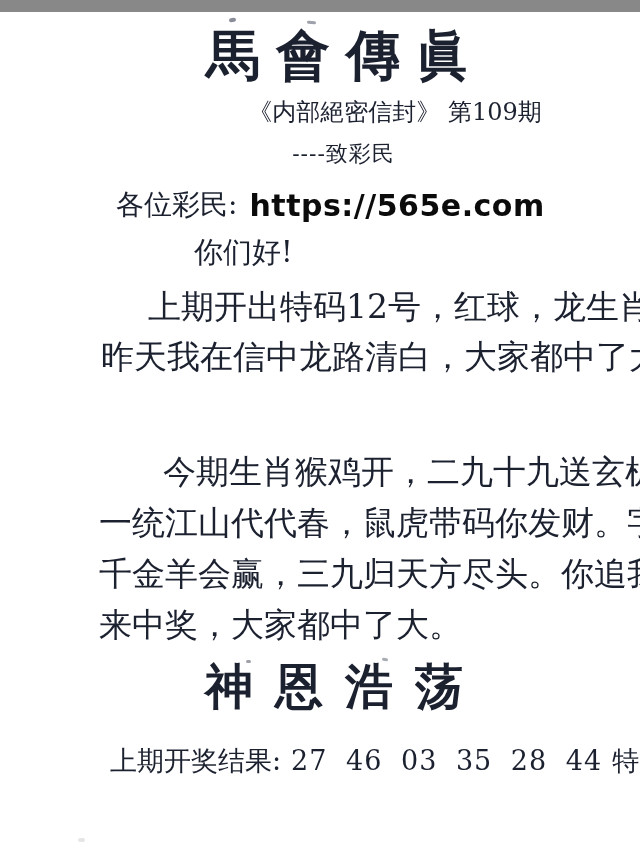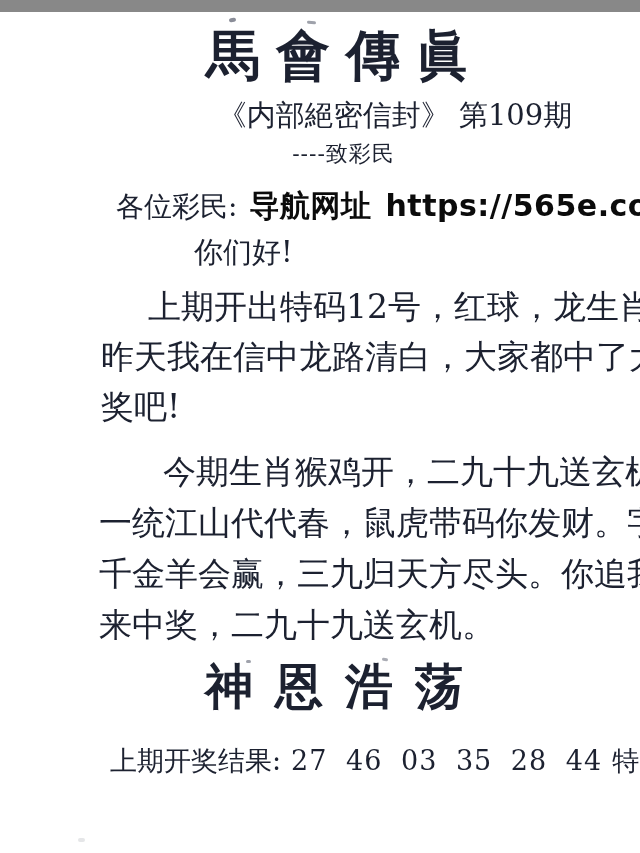--- a/index.html
+++ b/index.html
@@ -19,21 +19,21 @@
     top:8px;
     padding-left:52px;
     font-size:54px;
     font-weight:600;
     letter-spacing:16px;
     white-space:nowrap;
   }
   .subtitle{
     top:84px;
     padding-left:150px;
-    font-size:29px;
+    font-size:24px;
     font-weight:500;
     white-space:nowrap;
   }
   .dedication{
     top:127px;
     padding-left:47px;
     font-size:22px;
     letter-spacing:1px;
     white-space:nowrap;
   }
@@ -90,38 +90,36 @@
 
   <div class="abs center title">馬會傳眞</div>
 
   <div class="abs center subtitle">《内部絕密信封》 第109期</div>
 
   <div class="abs center dedication">----致彩民</div>
 
   <div class="abs salutation-row">
     <span class="salutation">各位彩民:</span>
     <span class="nav-bold">
-      <span>导航网址</span>
       <span>https://565e.com</span>
     </span>
   </div>
 
   <div class="abs greeting">你们好!</div>
 
   <div class="abs para para1">
     <div class="indent1">上期开出特码12号，红球，龙生肖。</div>
     <div>昨天我在信中龙路清白，大家都中了大</div>
-    <div>奖吧!</div>
   </div>
 
   <div class="abs para para2">
     <div class="indent2">今期生肖猴鸡开，二九十九送玄机。</div>
     <div>一统江山代代春，鼠虎带码你发财。字字</div>
     <div>千金羊会赢，三九归天方尽头。你追我赶</div>
-    <div>来中奖，二九十九送玄机。</div>
+    <div>来中奖，大家都中了大。</div>
   </div>
 
   <div class="abs center blessing">神恩浩荡</div>
 
   <div class="abs result-row">
     <span>上期开奖结果:</span>
     <span class="result-numbers">27 46 03 35 28 44</span>
     <span>特12</span>
   </div>
 

